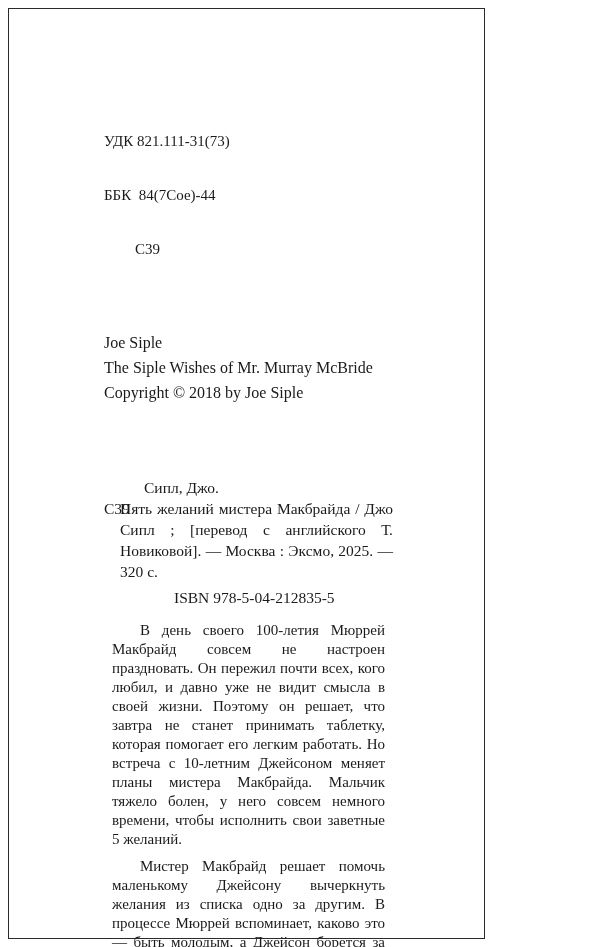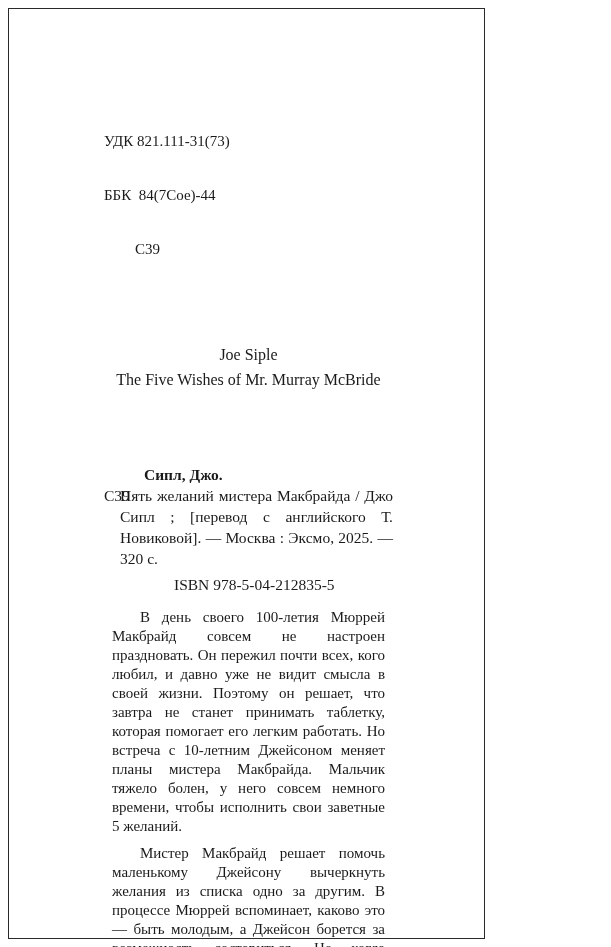--- a/index.html
+++ b/index.html
@@ -30,33 +30,33 @@
   }
   .top-codes {
     font-size: 15px;
     line-height: 18px;
     white-space: pre;
   }
   .top-codes .code-indent {
     padding-left: 31px;
   }
   .english-block {
-    margin-top: 48px;
-    text-align: center;
+    margin-top: 36px;
+    text-align: left;
     font-size: 16px;
     line-height: 25px;
   }
   .biblio {
     margin-top: 72px;
     font-size: 15.5px;
     line-height: 21px;
   }
   .biblio-author {
     margin-left: 40px;
-    font-weight: bold;
+    font-weight: normal;
   }
   .biblio-entry-row {
     position: relative;
   }
   .biblio-code {
     position: absolute;
     left: 0;
     top: 0;
   }
   .biblio-entry {
@@ -92,21 +92,22 @@
   <div class="content">
 
     <div class="top-codes">
       <div>УДК 821.111-31(73)</div>
       <div>ББК  84(7Сое)-44</div>
       <div class="code-indent">С39</div>
     </div>
 
     <div class="english-block">
       <div>Joe Siple</div>
-      <div>The Five Wishes of Mr. Murray McBride</div>
+      <div>The Siple Wishes of Mr. Murray McBride</div>
+      <div>Copyright © 2018 by Joe Siple</div>
     </div>
 
     <div class="biblio">
       <div class="biblio-author">Сипл, Джо.</div>
       <div class="biblio-entry-row">
         <span class="biblio-code">С39</span>
         <div class="biblio-entry">Пять желаний мистера Макбрайда / Джо Сипл ; [перевод с английского Т. Новиковой]. — Москва : Эксмо, 2025. — 320 с.</div>
       </div>
       <div class="biblio-isbn">ISBN 978-5-04-212835-5</div>
     </div>

